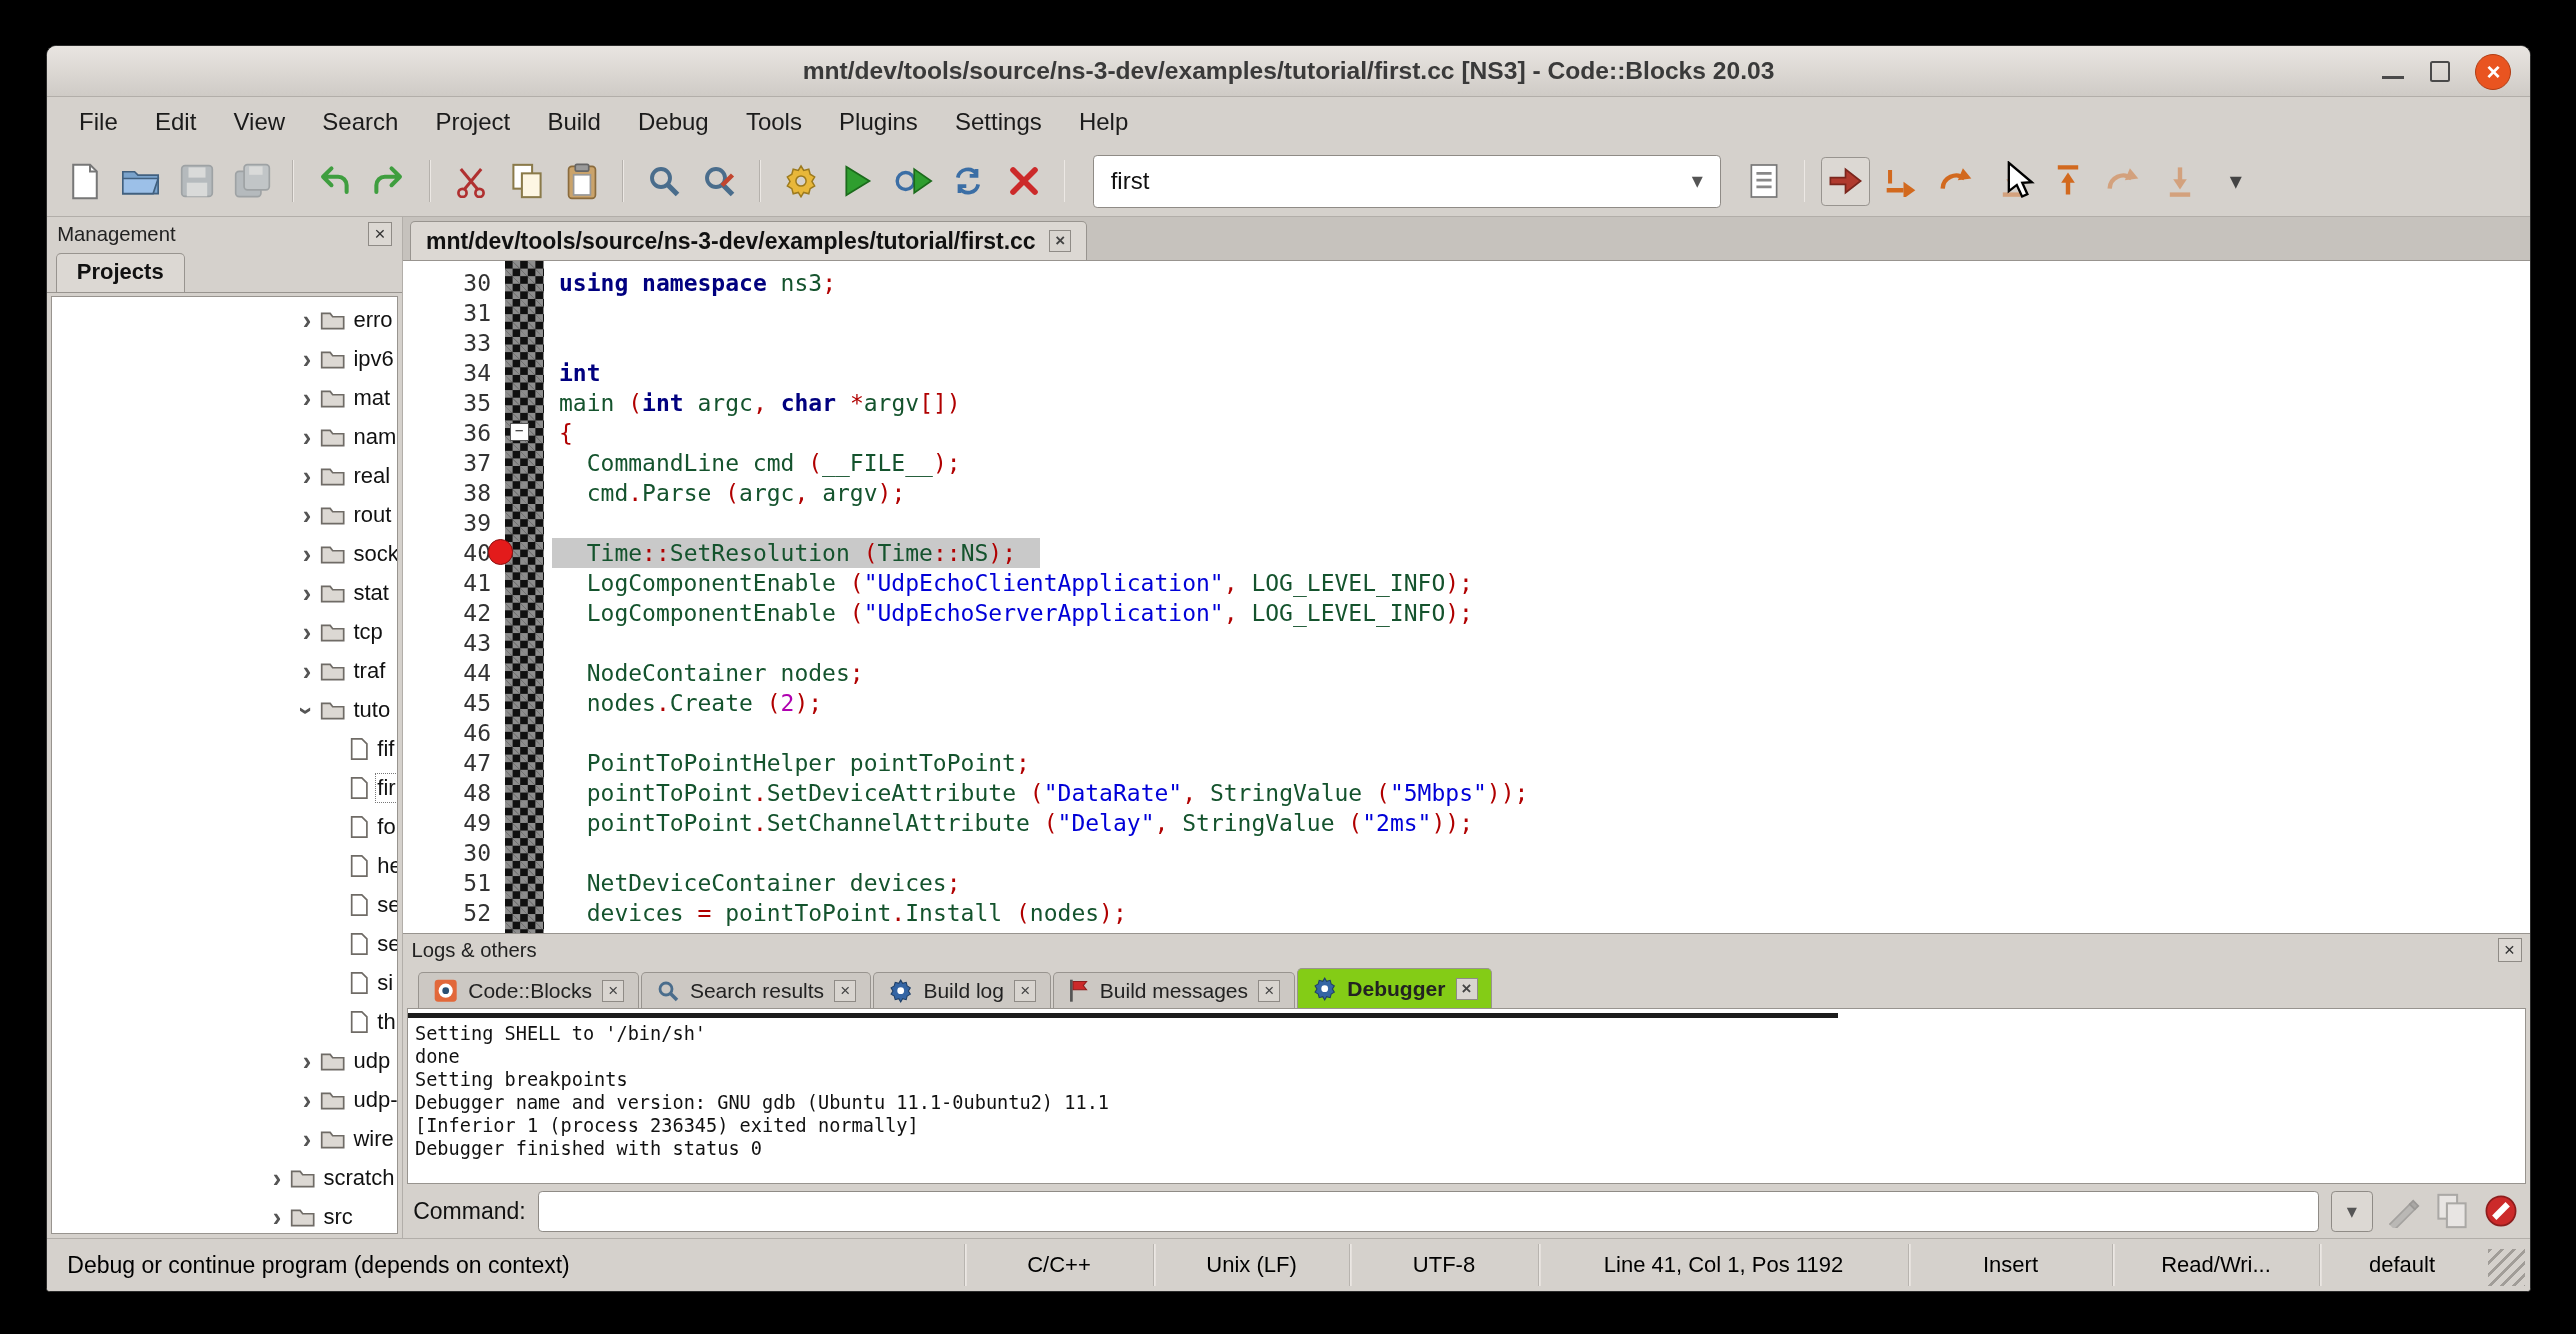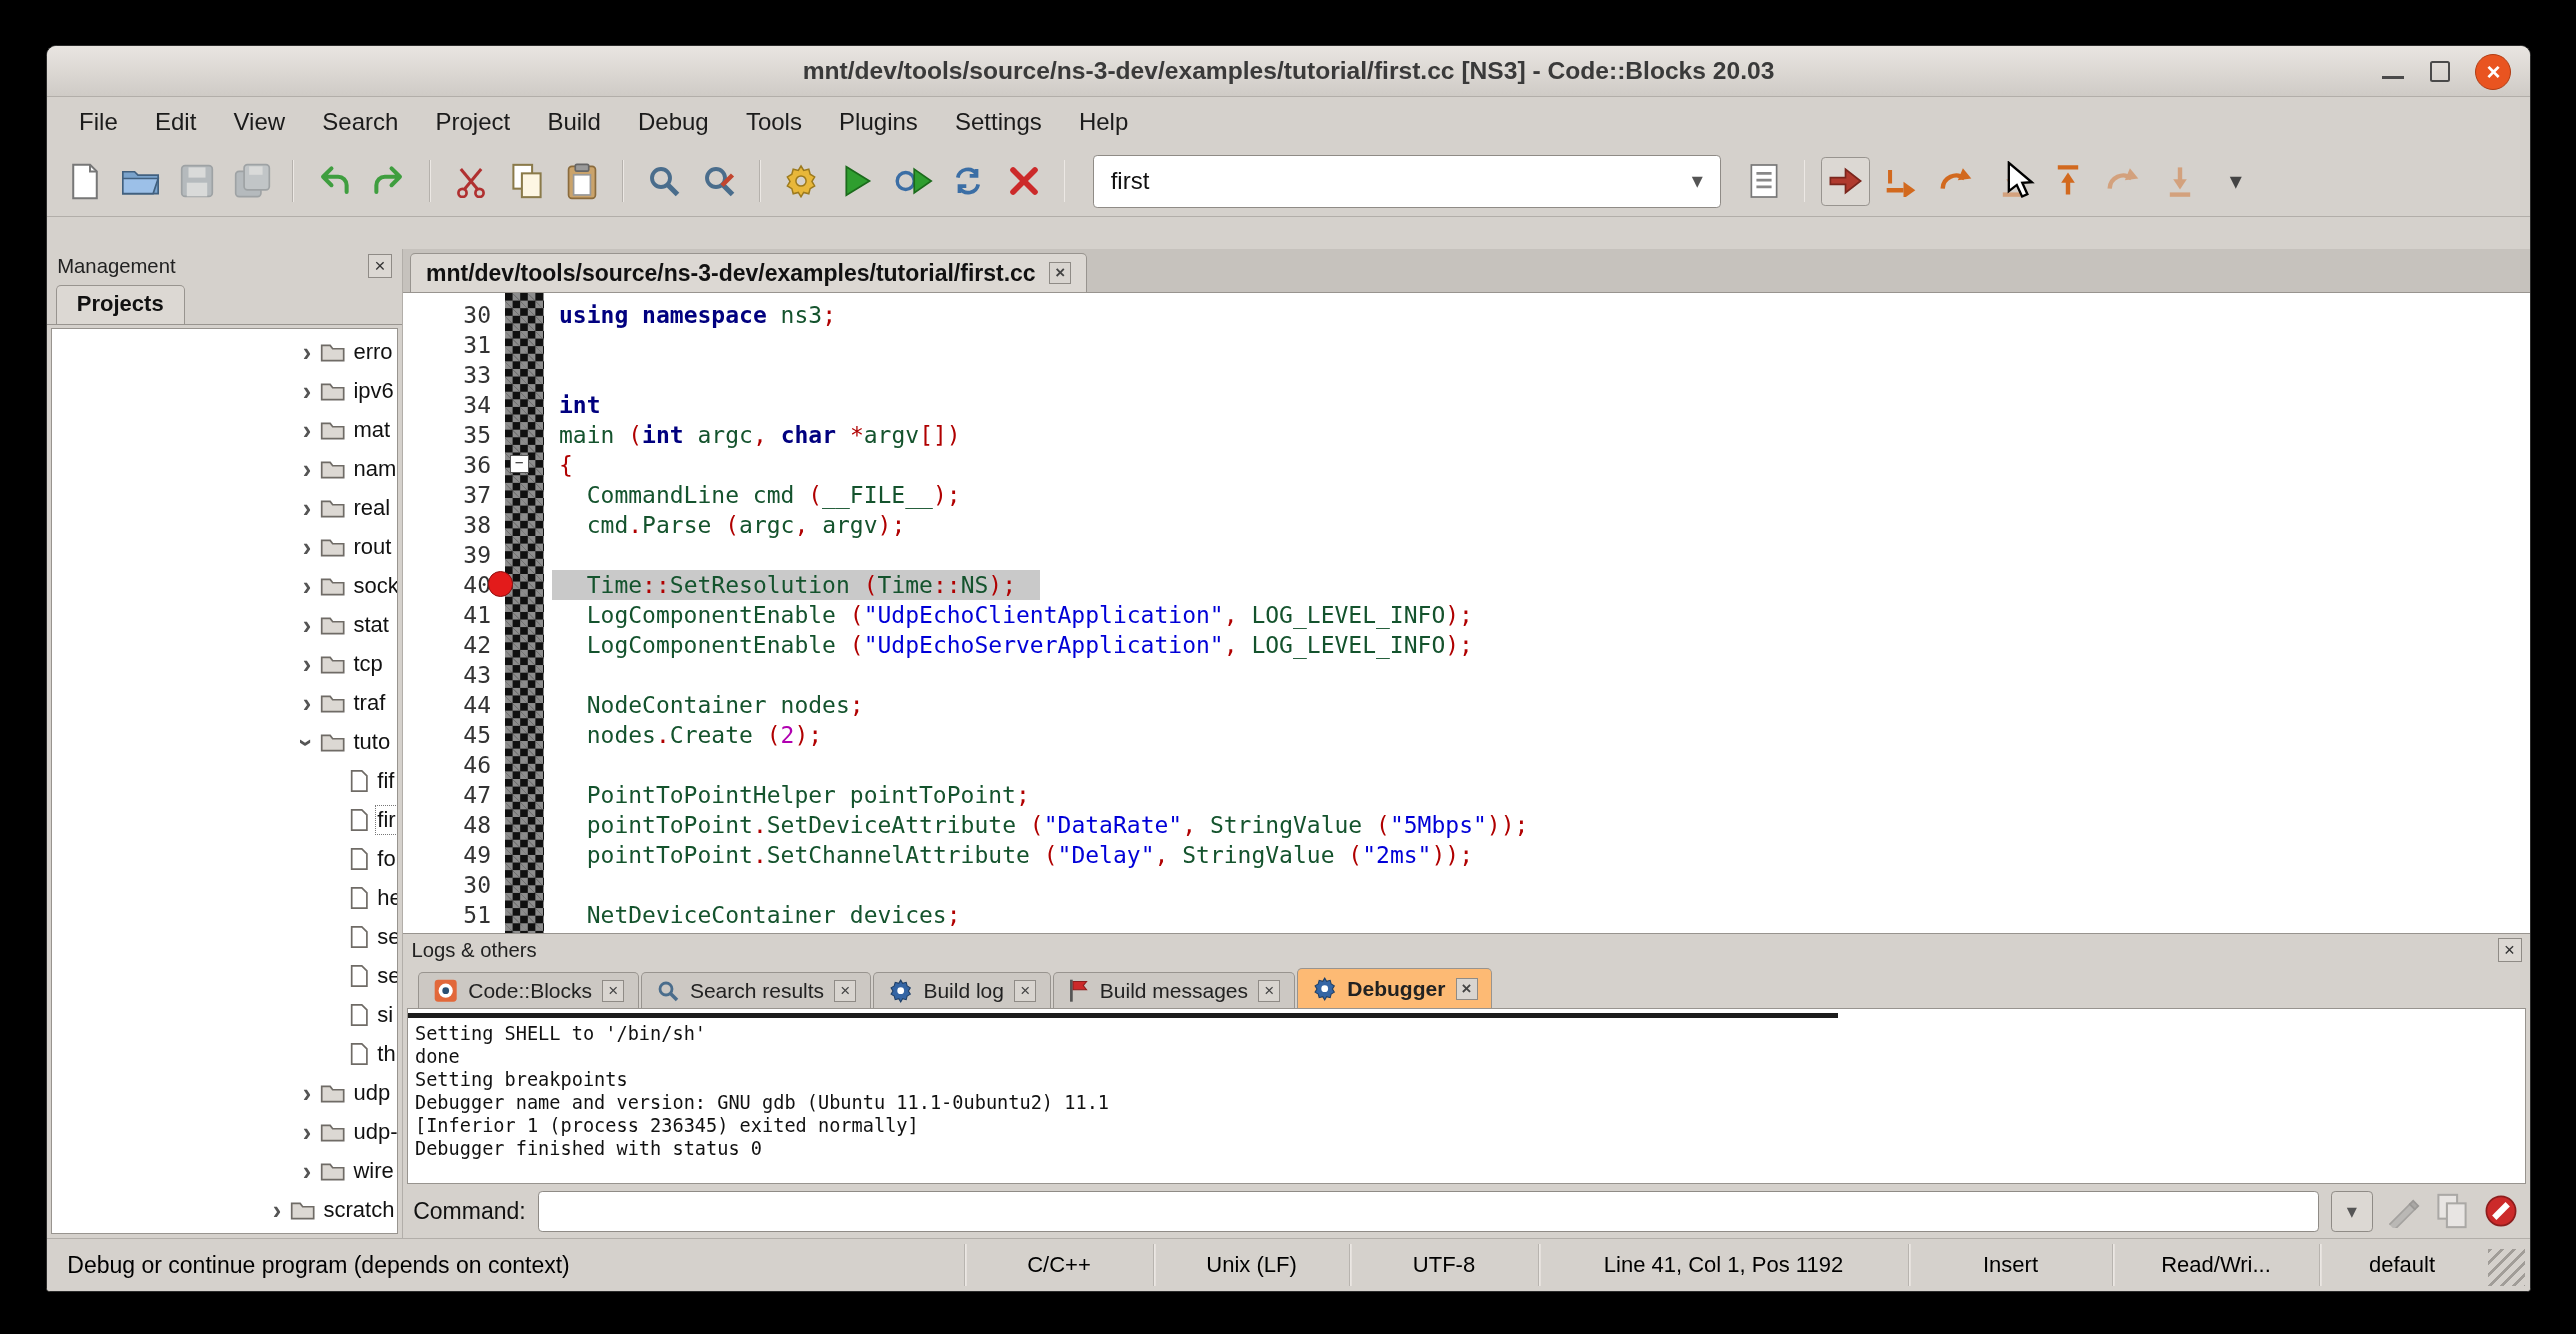--- a/index.html
+++ b/index.html
@@ -29,21 +29,21 @@
   .tbtn { width:49px; height:49px; display:flex; align-items:center; justify-content:center; flex:none; border-radius:4.2px; }
   .tbtn.dim { opacity:.45; }
   .tbtn.hover { background:#dcd8d3; border:0.8px solid #98948f; }
   .tsep { width:1.7px; height:42px; background:#b5b1ac; border-right:1.7px solid #ece8e4; margin:0 8.5px; flex:none; }
   .combo { width:628px; height:53px; background:#fff; border:0.8px solid #8f8b86; border-radius:4.2px;
     display:flex; align-items:center; padding:0 17px; font-size:24px; color:#111; margin:0 12px; flex:none; }
   .combo .chev { margin-left:auto; color:#555; font-size:22px; }
   .ticn { display:flex; align-items:center; justify-content:center; }
 
   
-  .main { flex:1; display:flex; min-height:0;margin-top:32px; }
+  .main { flex:1; display:flex; min-height:0; }
 
   
   .management { width:356px; flex:none; display:flex; flex-direction:column; border-right:1.7px solid #b2aea9; }
   .mgmt-header { height:34px; display:flex; align-items:center; padding:0 10.2px; font-size:20.3px; color:#222; flex:none; }
   .close-box { width:24px; height:24px; border:0.8px solid #8f8b86; background:#dcd8d3; color:#333;
     display:flex; align-items:center; justify-content:center; font-size:18.6px; margin-left:auto; }
   .mgmt-tabs { height:42px; display:flex; align-items:flex-end; padding-left:8.5px; border-bottom:0.8px solid #98948f; flex:none; }
   .mgmt-tab { padding:5.1px 20.3px 6.8px; font-size:22px; font-weight:bold; color:#111; background:#dcd8d3;
     border:0.8px solid #98948f; border-bottom:none; border-radius:5.1px 5.1px 0 0; }
   .tree { flex:1; background:#fff; border:0.8px solid #98948f; margin:3.4px 4.2px 4.2px; overflow:hidden; padding-top:3.4px; }
@@ -84,21 +84,21 @@
     background:#e31b1b; border:1.7px solid #8d0f0f; z-index:2; }
   .fold { position:absolute; left:107px; top:5.1px; width:18.6px; height:18.6px; background:#fff; border:1.7px solid #555;
     z-index:2; font-size:15.2px; line-height:14.4px; text-align:center; color:#222; font-family:"Liberation Sans",sans-serif; }
 
   
   .logs { height:305px; flex:none; display:flex; flex-direction:column; border-top:0.8px solid #98948f; }
   .logs-header { height:32px; display:flex; align-items:center; padding:0 8.5px; font-size:20.3px; color:#222; flex:none; }
   .logs-tabs { height:42px; display:flex; align-items:flex-end; padding-left:15.2px; gap:2.5px; flex:none; }
   .ltab { height:36px; display:flex; align-items:center; gap:10.2px; padding:0 13.5px; font-size:21px; color:#222;
     background:#ccc8c3; border:0.8px solid #98948f; border-bottom:none; border-radius:5.1px 5.1px 0 0; }
-  .ltab.active { background:#fdba74; font-weight:bold; height:40px; }
+  .ltab.active { background:#84cc16; font-weight:bold; height:40px; }
   .output { flex:1; background:#fff; border:0.8px solid #98948f; margin:0 4.2px; padding:3.4px 6.8px; overflow:hidden;
     font-family:"DejaVu Sans Mono",monospace; font-size:18.6px; line-height:23px; color:#111; }
   .dbg-sep { height:5.1px; background:#1c1c1c; width:68%; margin:0.8px 0 3.4px -6.8px; }
   .cmdrow { height:54px; display:flex; align-items:center; padding:5.1px 10.2px; gap:12px; flex:none; }
   .cmd-label { font-size:23px; color:#111; flex:none; }
   .cmd-input { flex:1; height:41px; background:#fff; border:0.8px solid #8f8b86; border-radius:4.2px;
     font-size:22px; padding:0 10.2px; font-family:"Liberation Sans",sans-serif; }
   .cmd-drop { width:42px; height:41px; border:0.8px solid #8f8b86; background:#dcd8d3; border-radius:4.2px;
     display:flex; align-items:center; justify-content:center; font-size:20.3px; color:#555; flex:none; }
   .cmd-ico { width:37px; height:37px; display:flex; align-items:center; justify-content:center; flex:none; }

